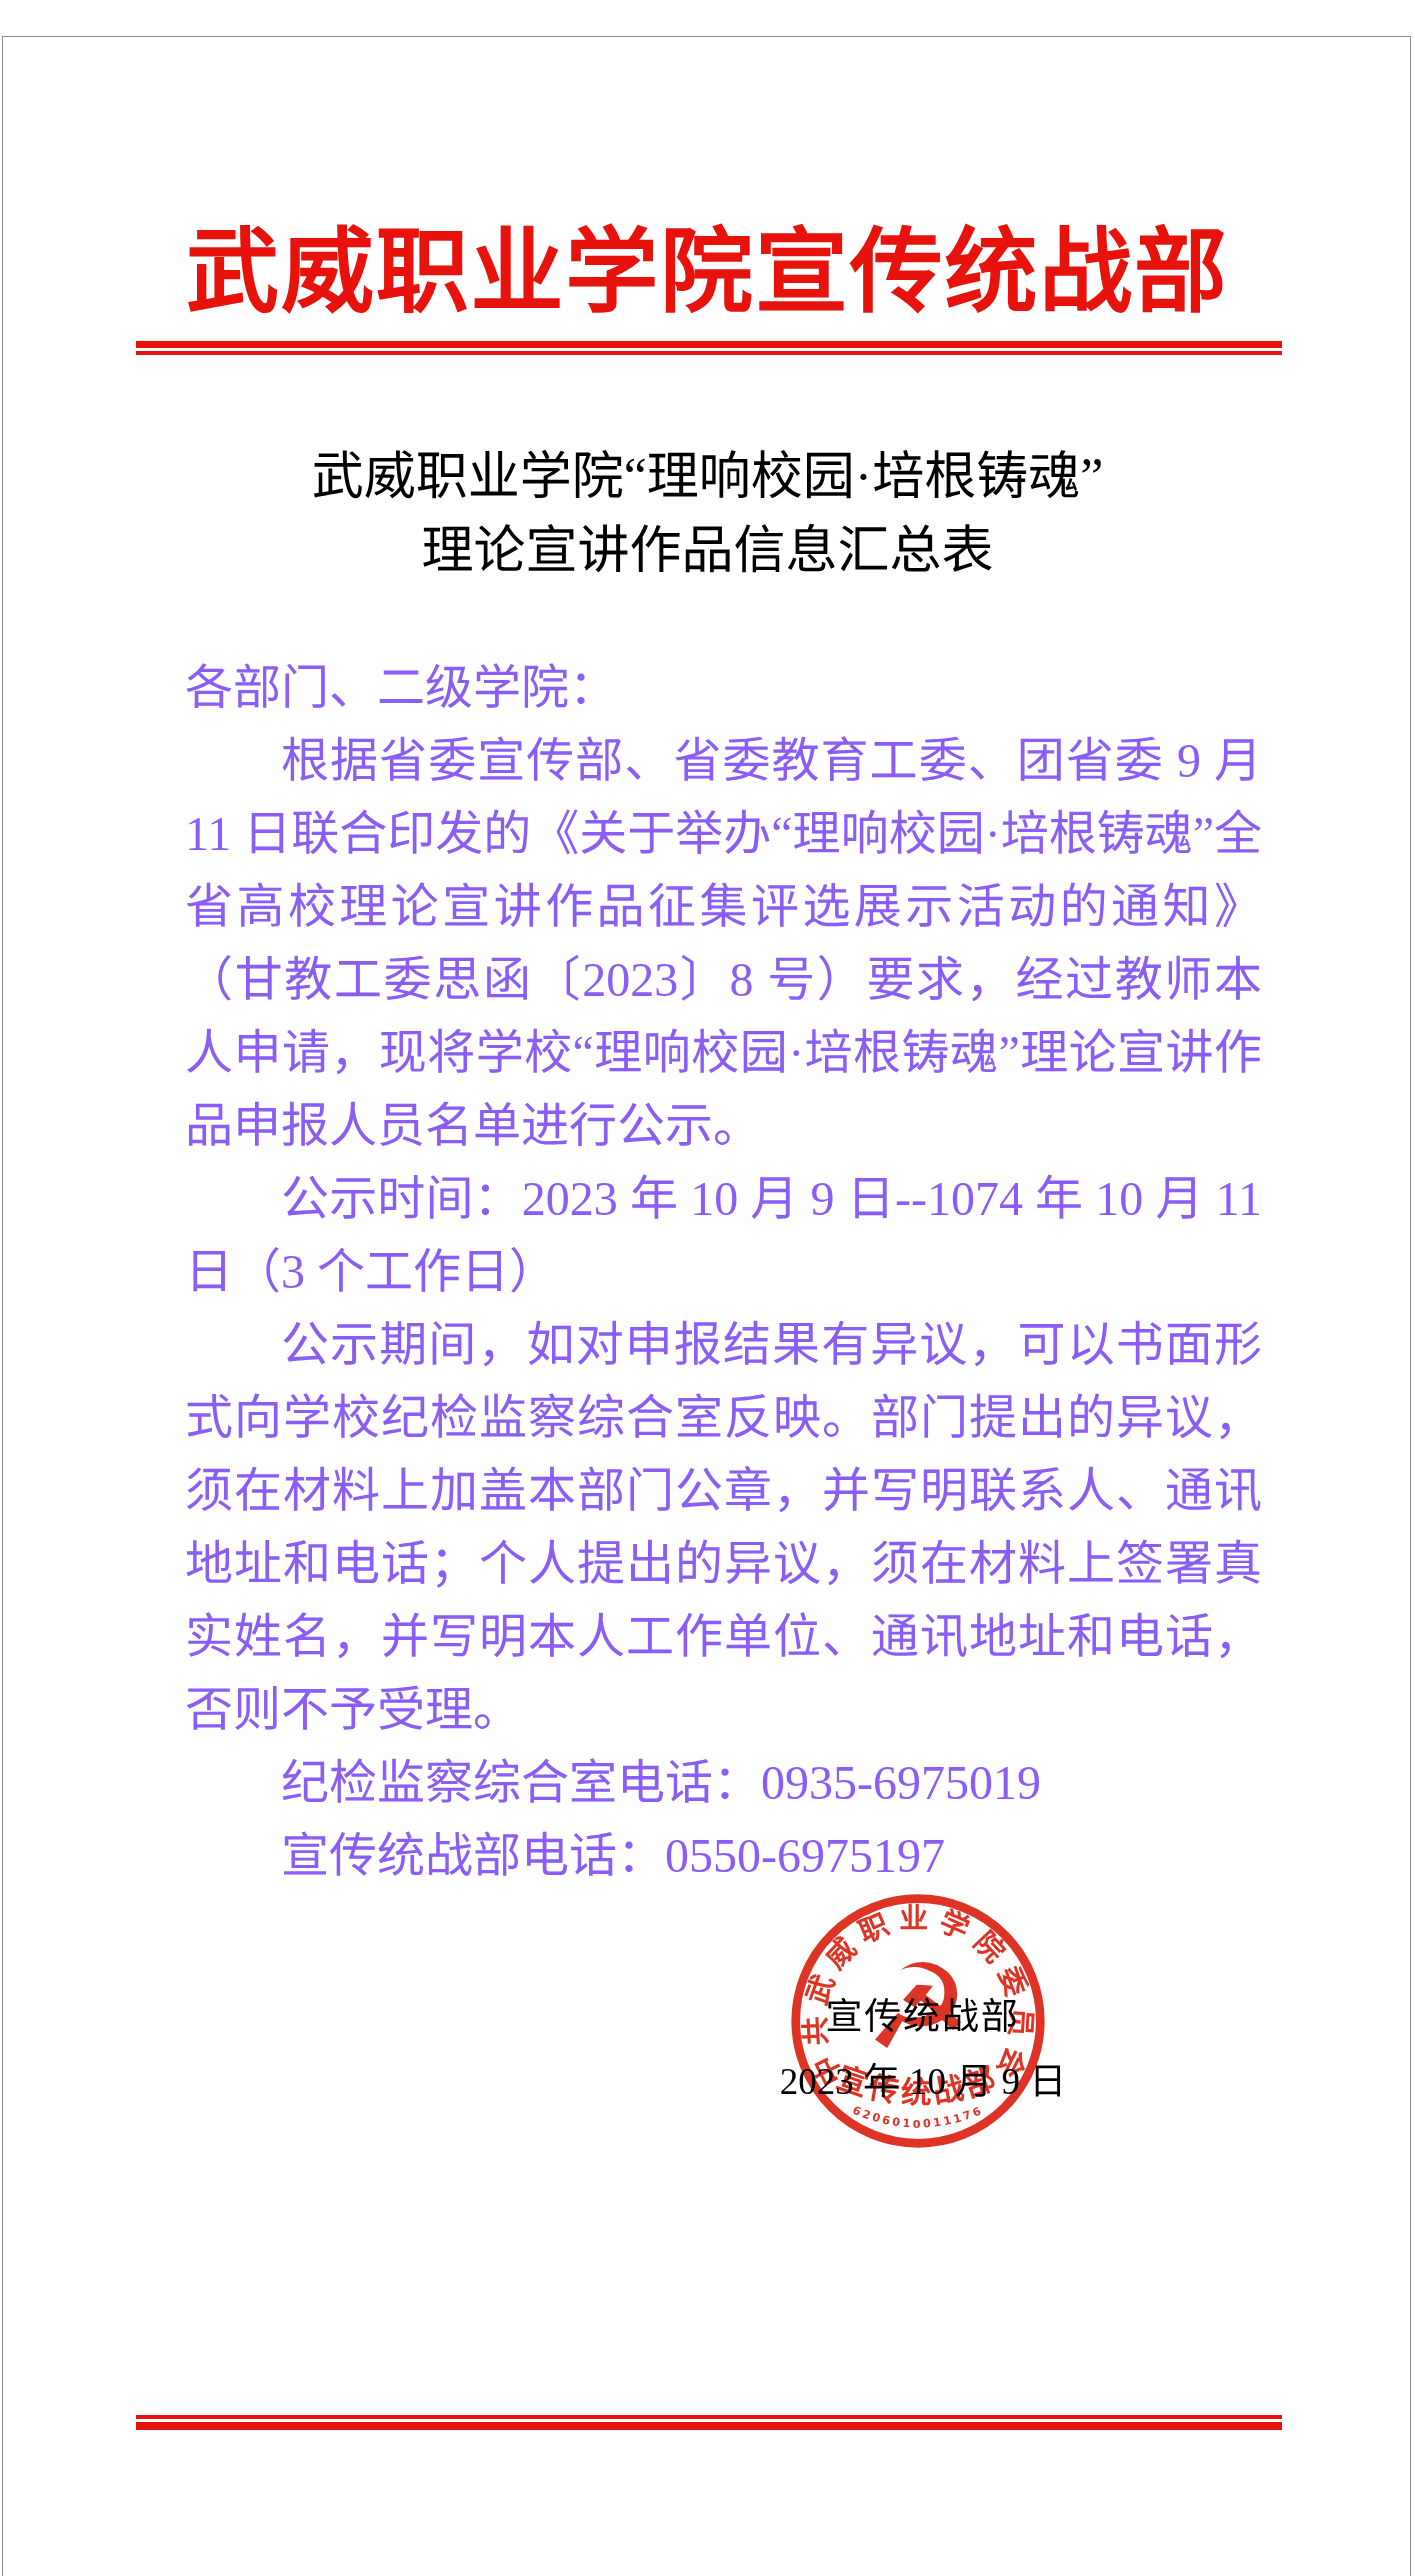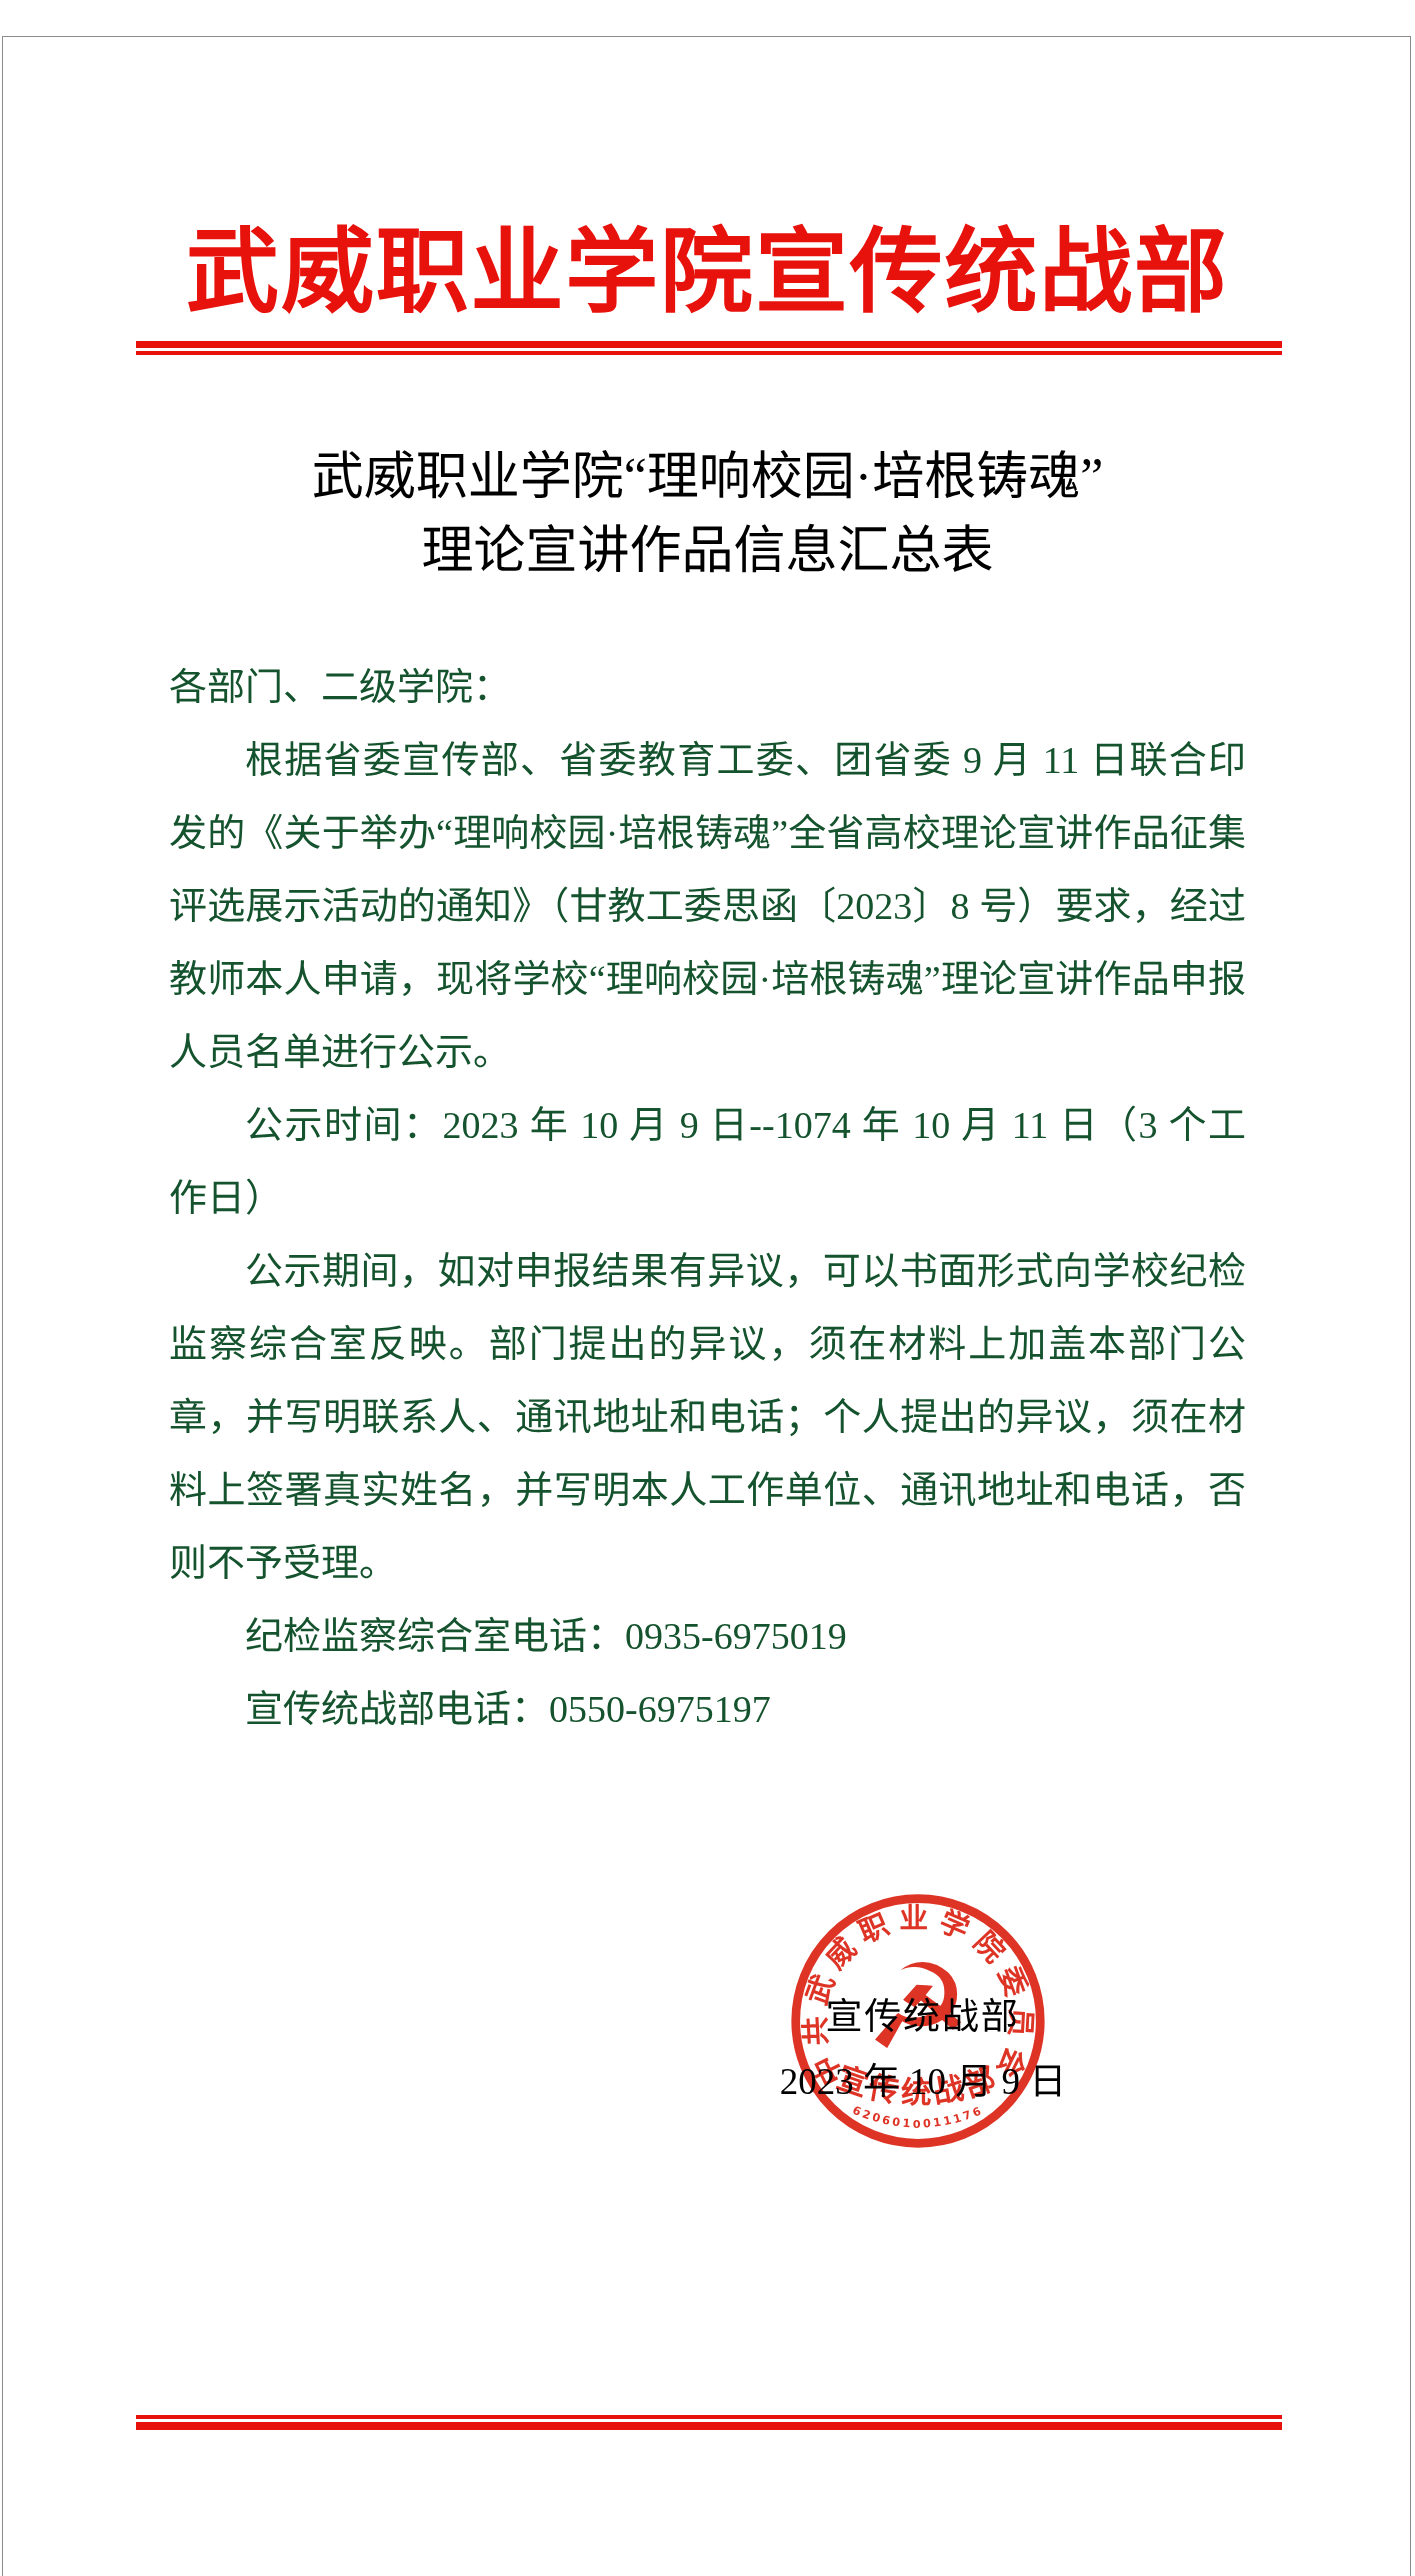--- a/index.html
+++ b/index.html
@@ -29,22 +29,22 @@
   .rule-bot-thick{left:136px;top:2398px;width:1146px;height:8px;}
   
   .doc-title{
     position:absolute;left:0;top:416px;width:1415px;
     text-align:center;color:#000;
     font-size:52px;font-weight:normal;line-height:74px;
     white-space:nowrap;
   }
   
   .body-text{
-    position:absolute;left:169px;top:627px;width:1077px;
-    font-size:38px;line-height:73px;color:#14532d;
+    position:absolute;left:185px;top:627px;width:1077px;
+    font-size:48px;line-height:73px;color:#8b5cf6;
     text-align:justify;text-justify:inter-ideograph;
   }
   .body-text p{margin:0;padding:0;}
   .body-text p.indent{text-indent:2em;}
   
   .sig-name{
     position:absolute;left:731px;top:1962px;width:383px;
     text-align:center;font-size:37px;color:#000;z-index:3;
     letter-spacing:1.8px;white-space:nowrap;
   }

